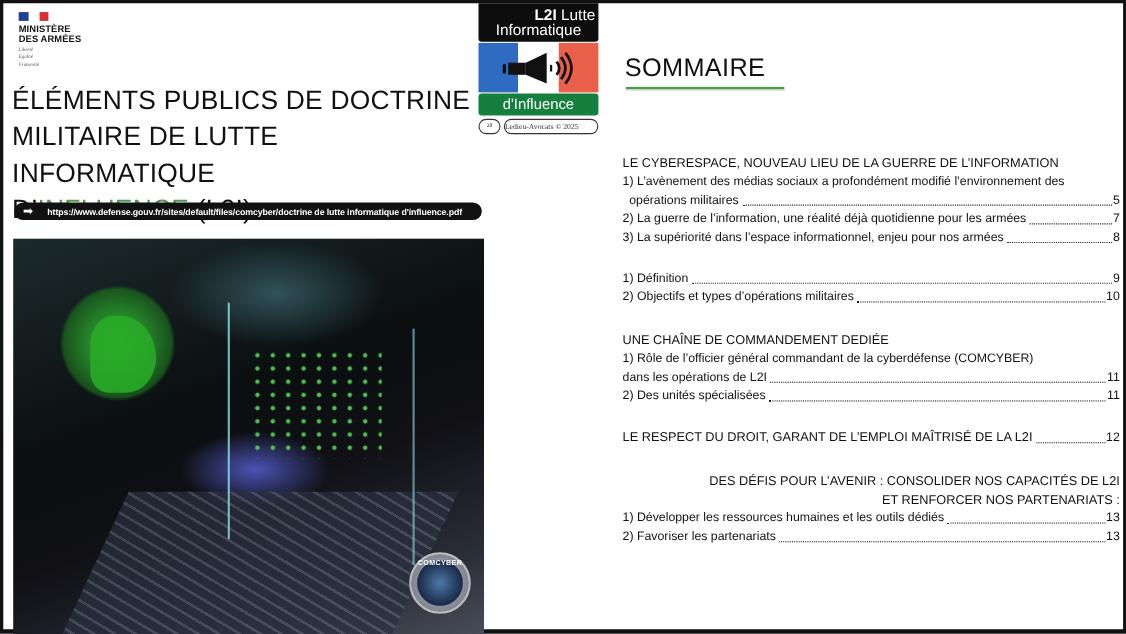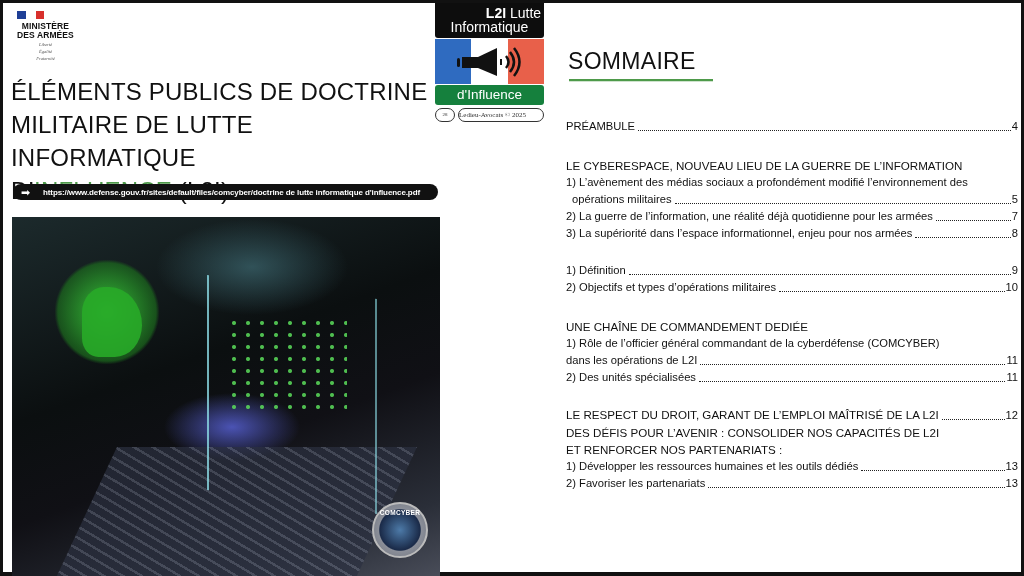--- a/index.html
+++ b/index.html
@@ -7,21 +7,21 @@
     body { font-family: "Liberation Sans", "DejaVu Sans", sans-serif; }
 
     .slide {
       position: absolute; left: 0; top: 0; width: 1024px; height: 576px;
       background: #fff;
       border: 3px solid #111;
       border-bottom-width: 4px;
     }
 
     
-    .ministry-logo { position: absolute; left: 14px; top: 8px; text-align: center; }
+    .ministry-logo { position: absolute; left: 14px; top: 8px; }
     .ministry-flag { display: flex; gap: 4px; height: 8px; margin-bottom: 3px; }
     .ministry-flag .f-blue { width: 9px; height: 8px; background: #1f3f96; }
     .ministry-flag .f-red { width: 8px; height: 8px; background: #d8302c; margin-left: 6px; }
     .ministry-name { font-size: 8.5px; font-weight: bold; line-height: 9px; color: #111; letter-spacing: 0.1px; }
     .ministry-motto { font-family: "Liberation Serif", serif; font-style: italic; font-size: 4.5px; line-height: 5px; color: #555; margin-top: 2px; }
 
     
     .main-title {
       position: absolute; left: 8px; top: 72px; width: 420px;
       font-size: 24px; line-height: 33px; color: #111; letter-spacing: 0.2px;
@@ -184,25 +184,20 @@
     <div class="l2i-footer">
       <div class="page-pill">28</div>
       <div class="copyright-pill">Ledieu-Avocats © 2025</div>
     </div>
   </div>
 
   <div class="sommaire-title">SOMMAIRE</div>
   <div class="sommaire-rule"></div>
 
   <div class="toc">
-    <div class="toc-row">
-      <span class="label">PRÉAMBULE</span>
-      <span class="leader"></span>
-      <span class="page">4</span>
-    </div>
 
     <div style="margin-top:22px;">
       <div class="toc-heading">LE CYBERESPACE, NOUVEAU LIEU DE LA GUERRE DE L’INFORMATION</div>
       <div class="toc-plain">1) L’avènement des médias sociaux a profondément modifié l’environnement des</div>
       <div class="toc-row indent">
         <span class="label">opérations militaires</span>
         <span class="leader"></span>
         <span class="page">5</span>
       </div>
       <div class="toc-row">
@@ -246,21 +241,21 @@
     </div>
 
     <div style="margin-top:20px;">
       <div class="toc-row">
         <span class="label toc-heading">LE RESPECT DU DROIT, GARANT DE L’EMPLOI MAÎTRISÉ DE LA L2I</span>
         <span class="leader"></span>
         <span class="page">12</span>
       </div>
     </div>
 
-    <div style="">
+    <div style="margin-top:22px;text-align:right;">
       <div class="toc-heading">DES DÉFIS POUR L’AVENIR : CONSOLIDER NOS CAPACITÉS DE L2I</div>
       <div class="toc-heading">ET RENFORCER NOS PARTENARIATS :</div>
       <div class="toc-row">
         <span class="label">1) Développer les ressources humaines et les outils dédiés</span>
         <span class="leader"></span>
         <span class="page">13</span>
       </div>
       <div class="toc-row">
         <span class="label">2) Favoriser les partenariats</span>
         <span class="leader"></span>

